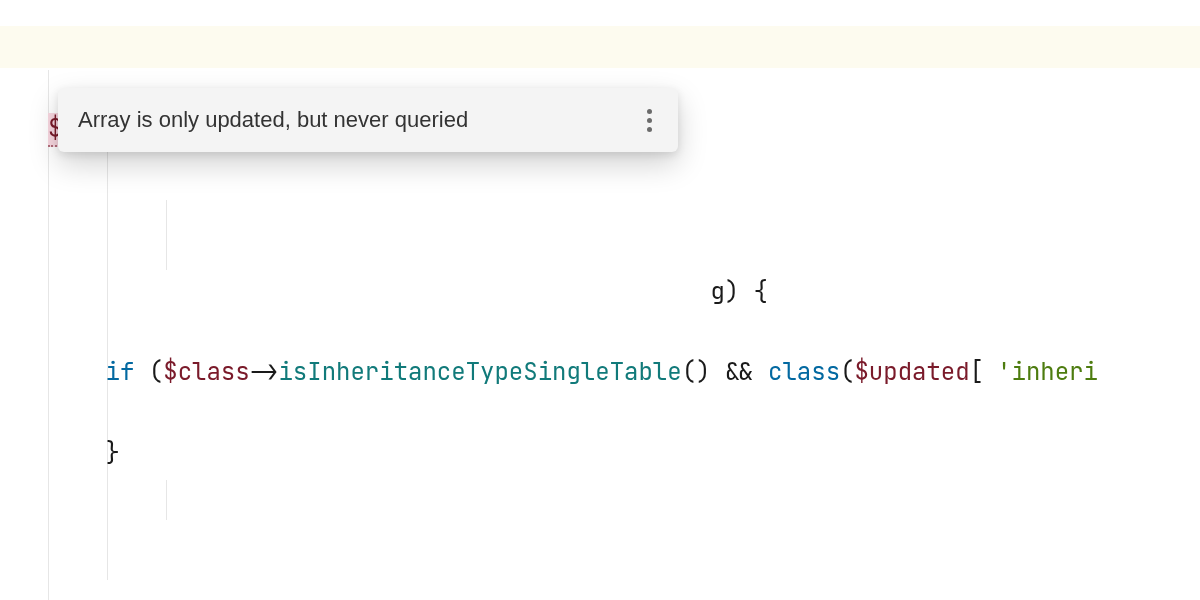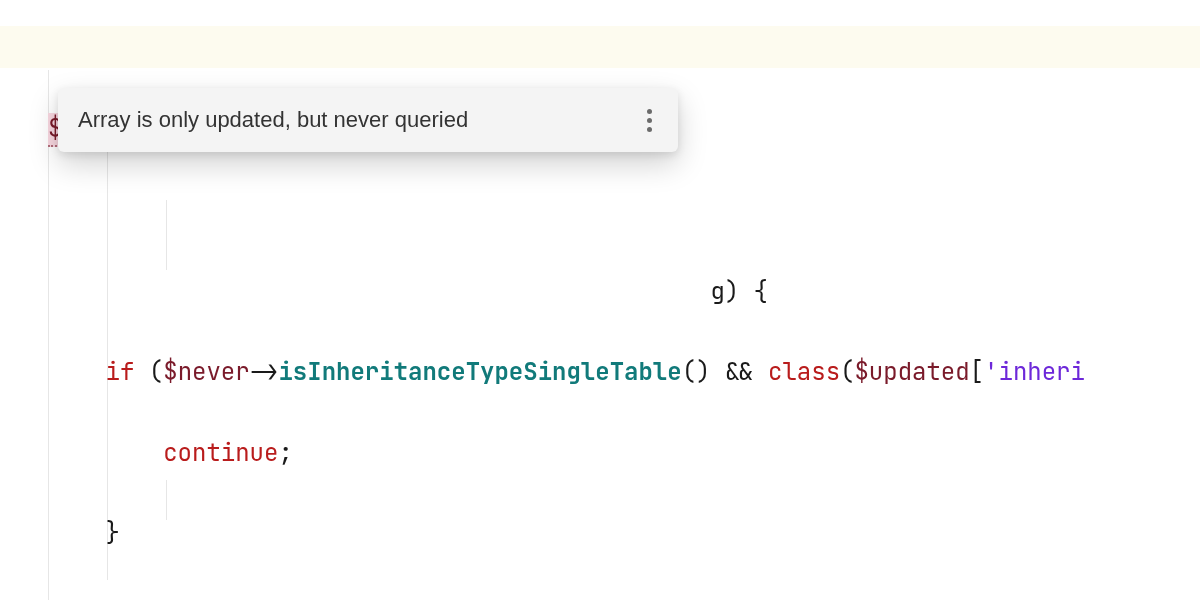--- a/index.html
+++ b/index.html
@@ -14,23 +14,23 @@
     height: 600px;
     position: relative;
   }
   .editor { padding: 28px 0 0 48px; white-space: pre; }
   .hl-line {
     position: absolute; left: 0; right: 0; top: 26px; height: 42px;
     background: #fdfbef; z-index: 0;
   }
   .code { position: relative; z-index: 1; }
   .var { color: #7a1a2a; }
-  .kw  { color: #b91c1c; }
-  .fn  { color: #117a7a; font-weight: bold; }
-  .str { color: #6d28d9; }
+  .kw  { color: #0369a1; }
+  .fn  { color: #117a7a; }
+  .str { color: #4d7c0f; margin-left: 13px; }
   .pkHL {
     background: #f8d7e0;
     border-bottom: 2px dotted rgba(122,26,42,0.55);
     padding-bottom: 1px;
   }
   .tooltip {
     position: absolute;
     left: 58px; top: 88px;
     width: 620px; height: 64px;
     background: #f4f4f4;
@@ -63,22 +63,21 @@
 <div class="guide g1"></div>
 <div class="guide g2"></div>
 <div class="guide g3"></div>
 <div class="guide g4"></div>
 
 <div class="editor">
 <div class="code">
 <div><span class="var pkHL">$pkColumns</span><span> = [];</span></div>
 <div style="height:42px"></div>
 <div><span>                                              </span><span>g) {</span></div>
-<div><span>    </span><span class="kw">if</span><span> (</span><span class="var">$never</span><span>-&gt;</span><span class="fn">isInheritanceTypeSingleTable</span><span>() &amp;&amp; </span><span class="kw">class</span><span>(</span><span class="var">$updated</span><span>[</span><span class="str">'inheri</span></div>
-<div><span>        </span><span class="kw">continue</span><span>;</span></div>
+<div><span>    </span><span class="kw">if</span><span> (</span><span class="var">$class</span><span>-&gt;</span><span class="fn">isInheritanceTypeSingleTable</span><span>() &amp;&amp; </span><span class="kw">class</span><span>(</span><span class="var">$updated</span><span>[</span><span class="str">'inheri</span></div>
 <div><span>    }</span></div>
 <div><span></span></div>
 
 <div><span></span></div>
 
 
 
 
 </div>
 </div>

